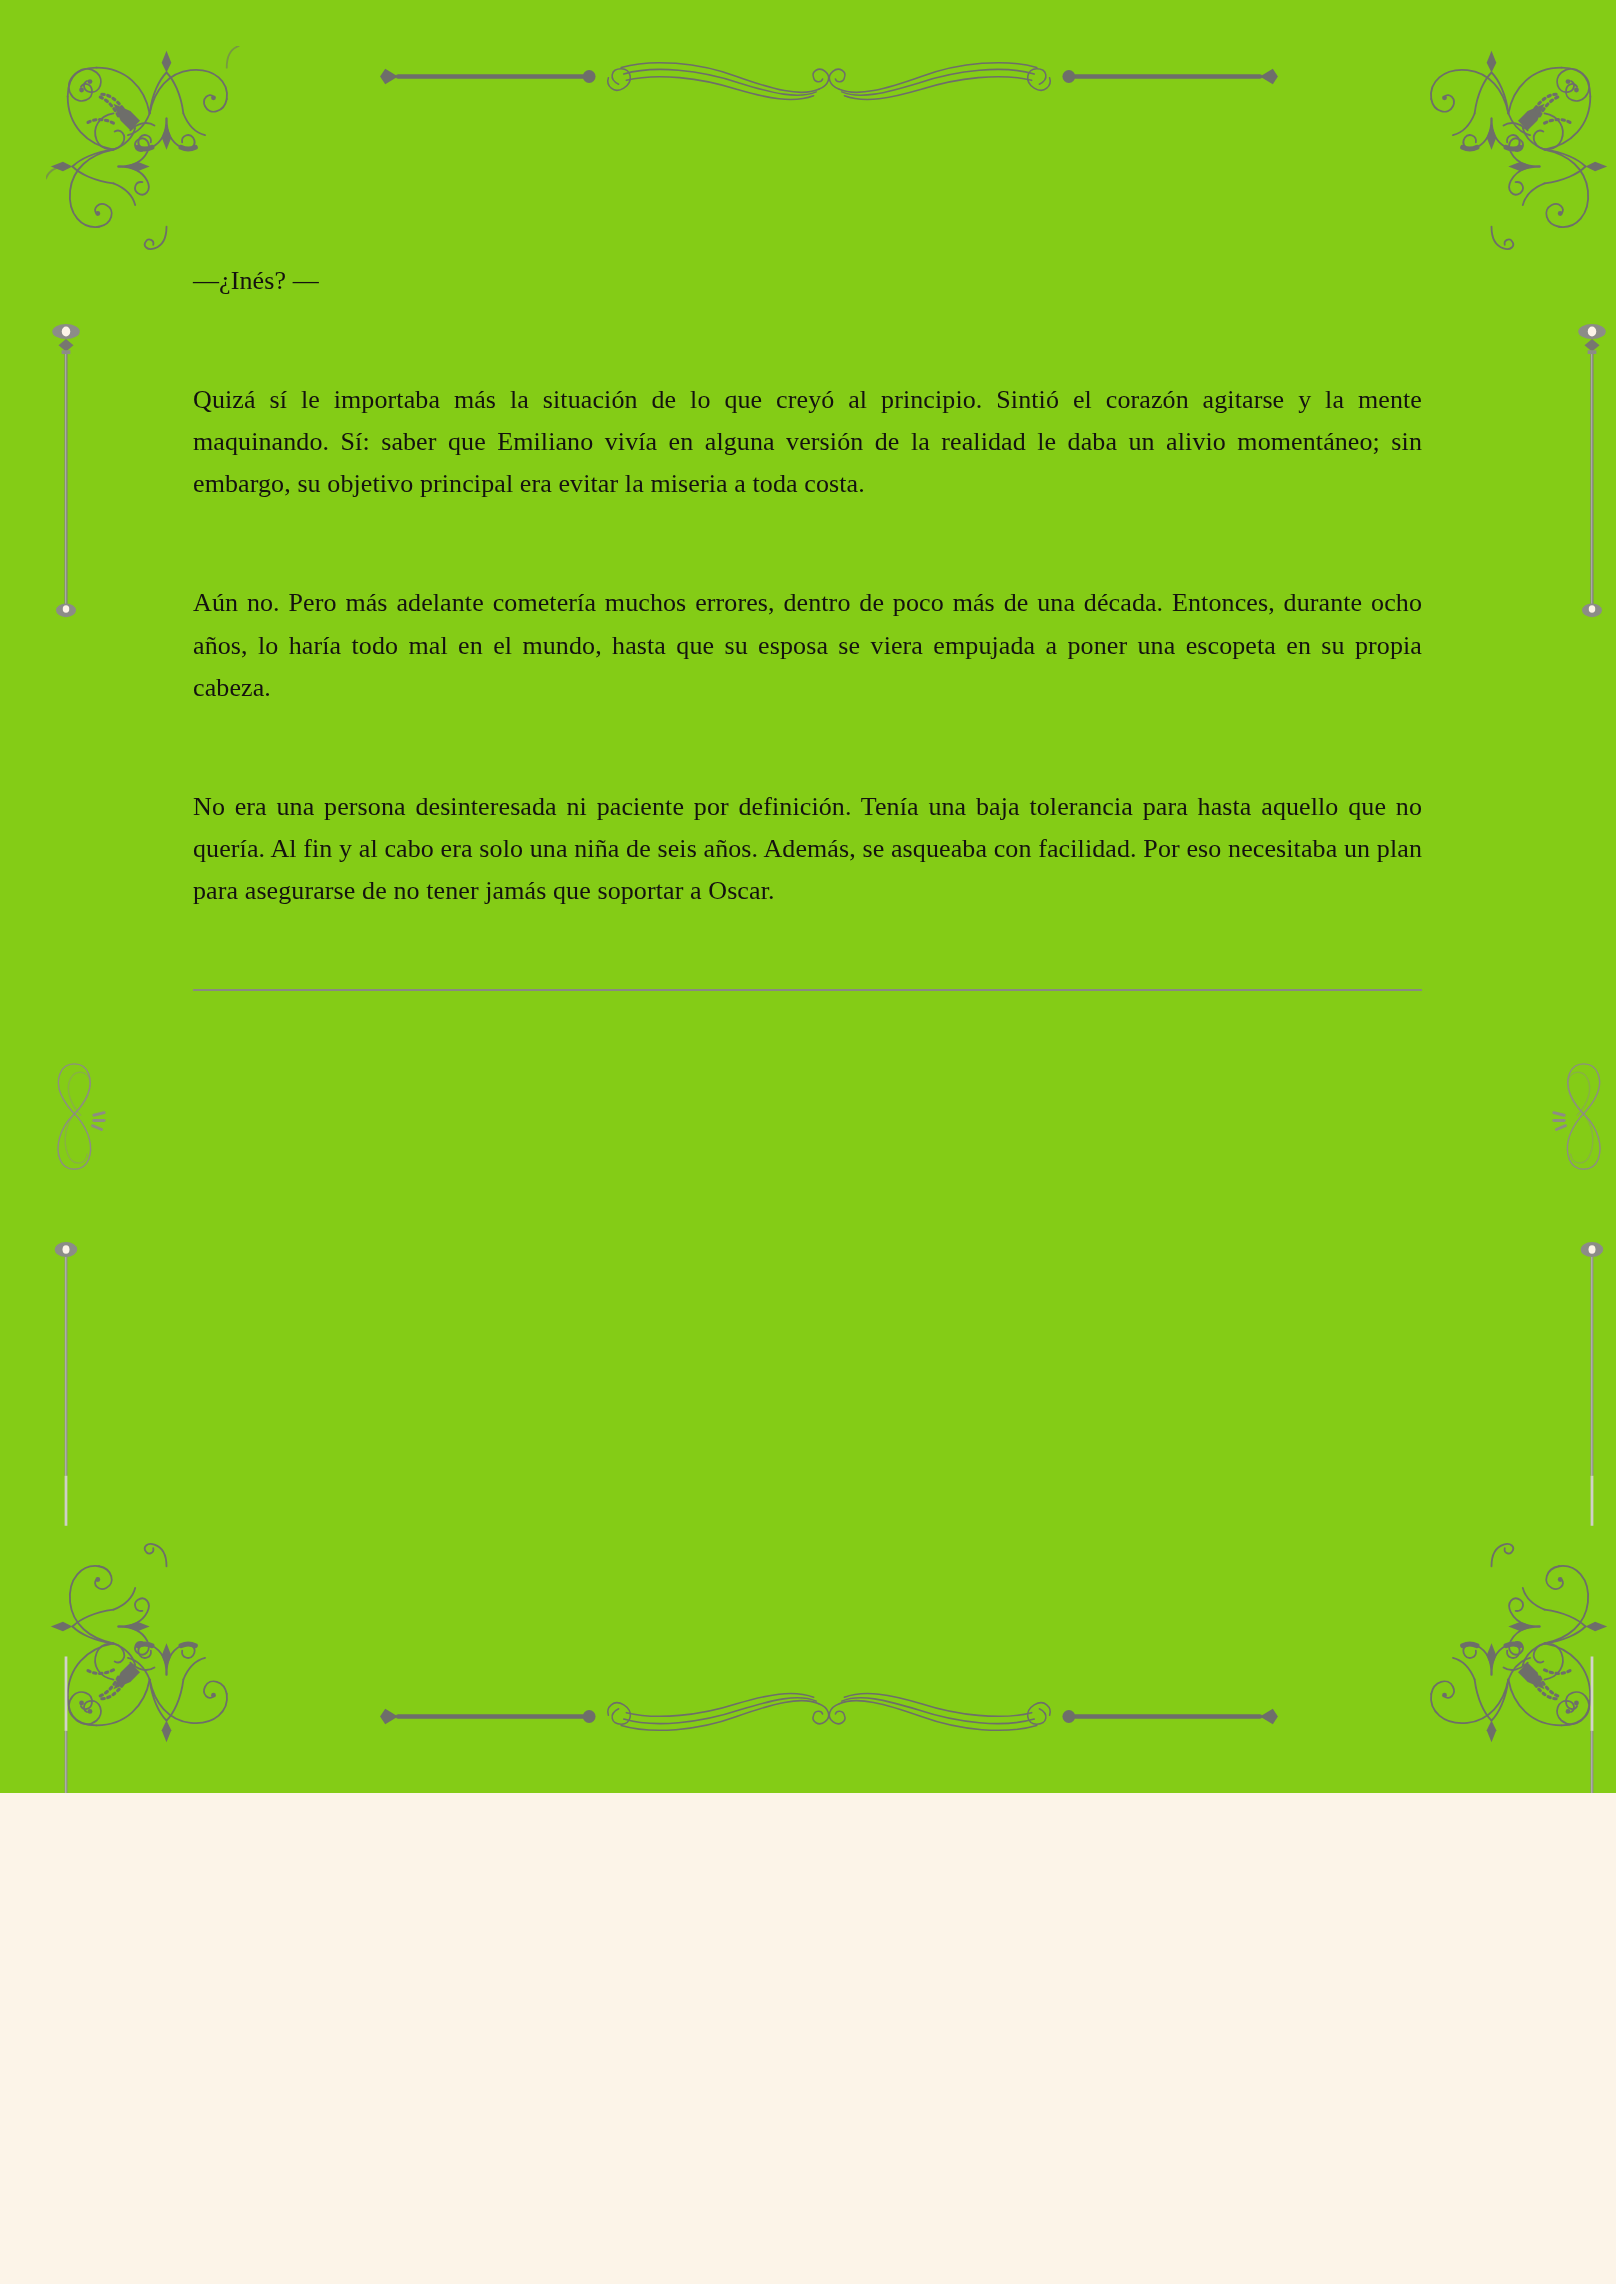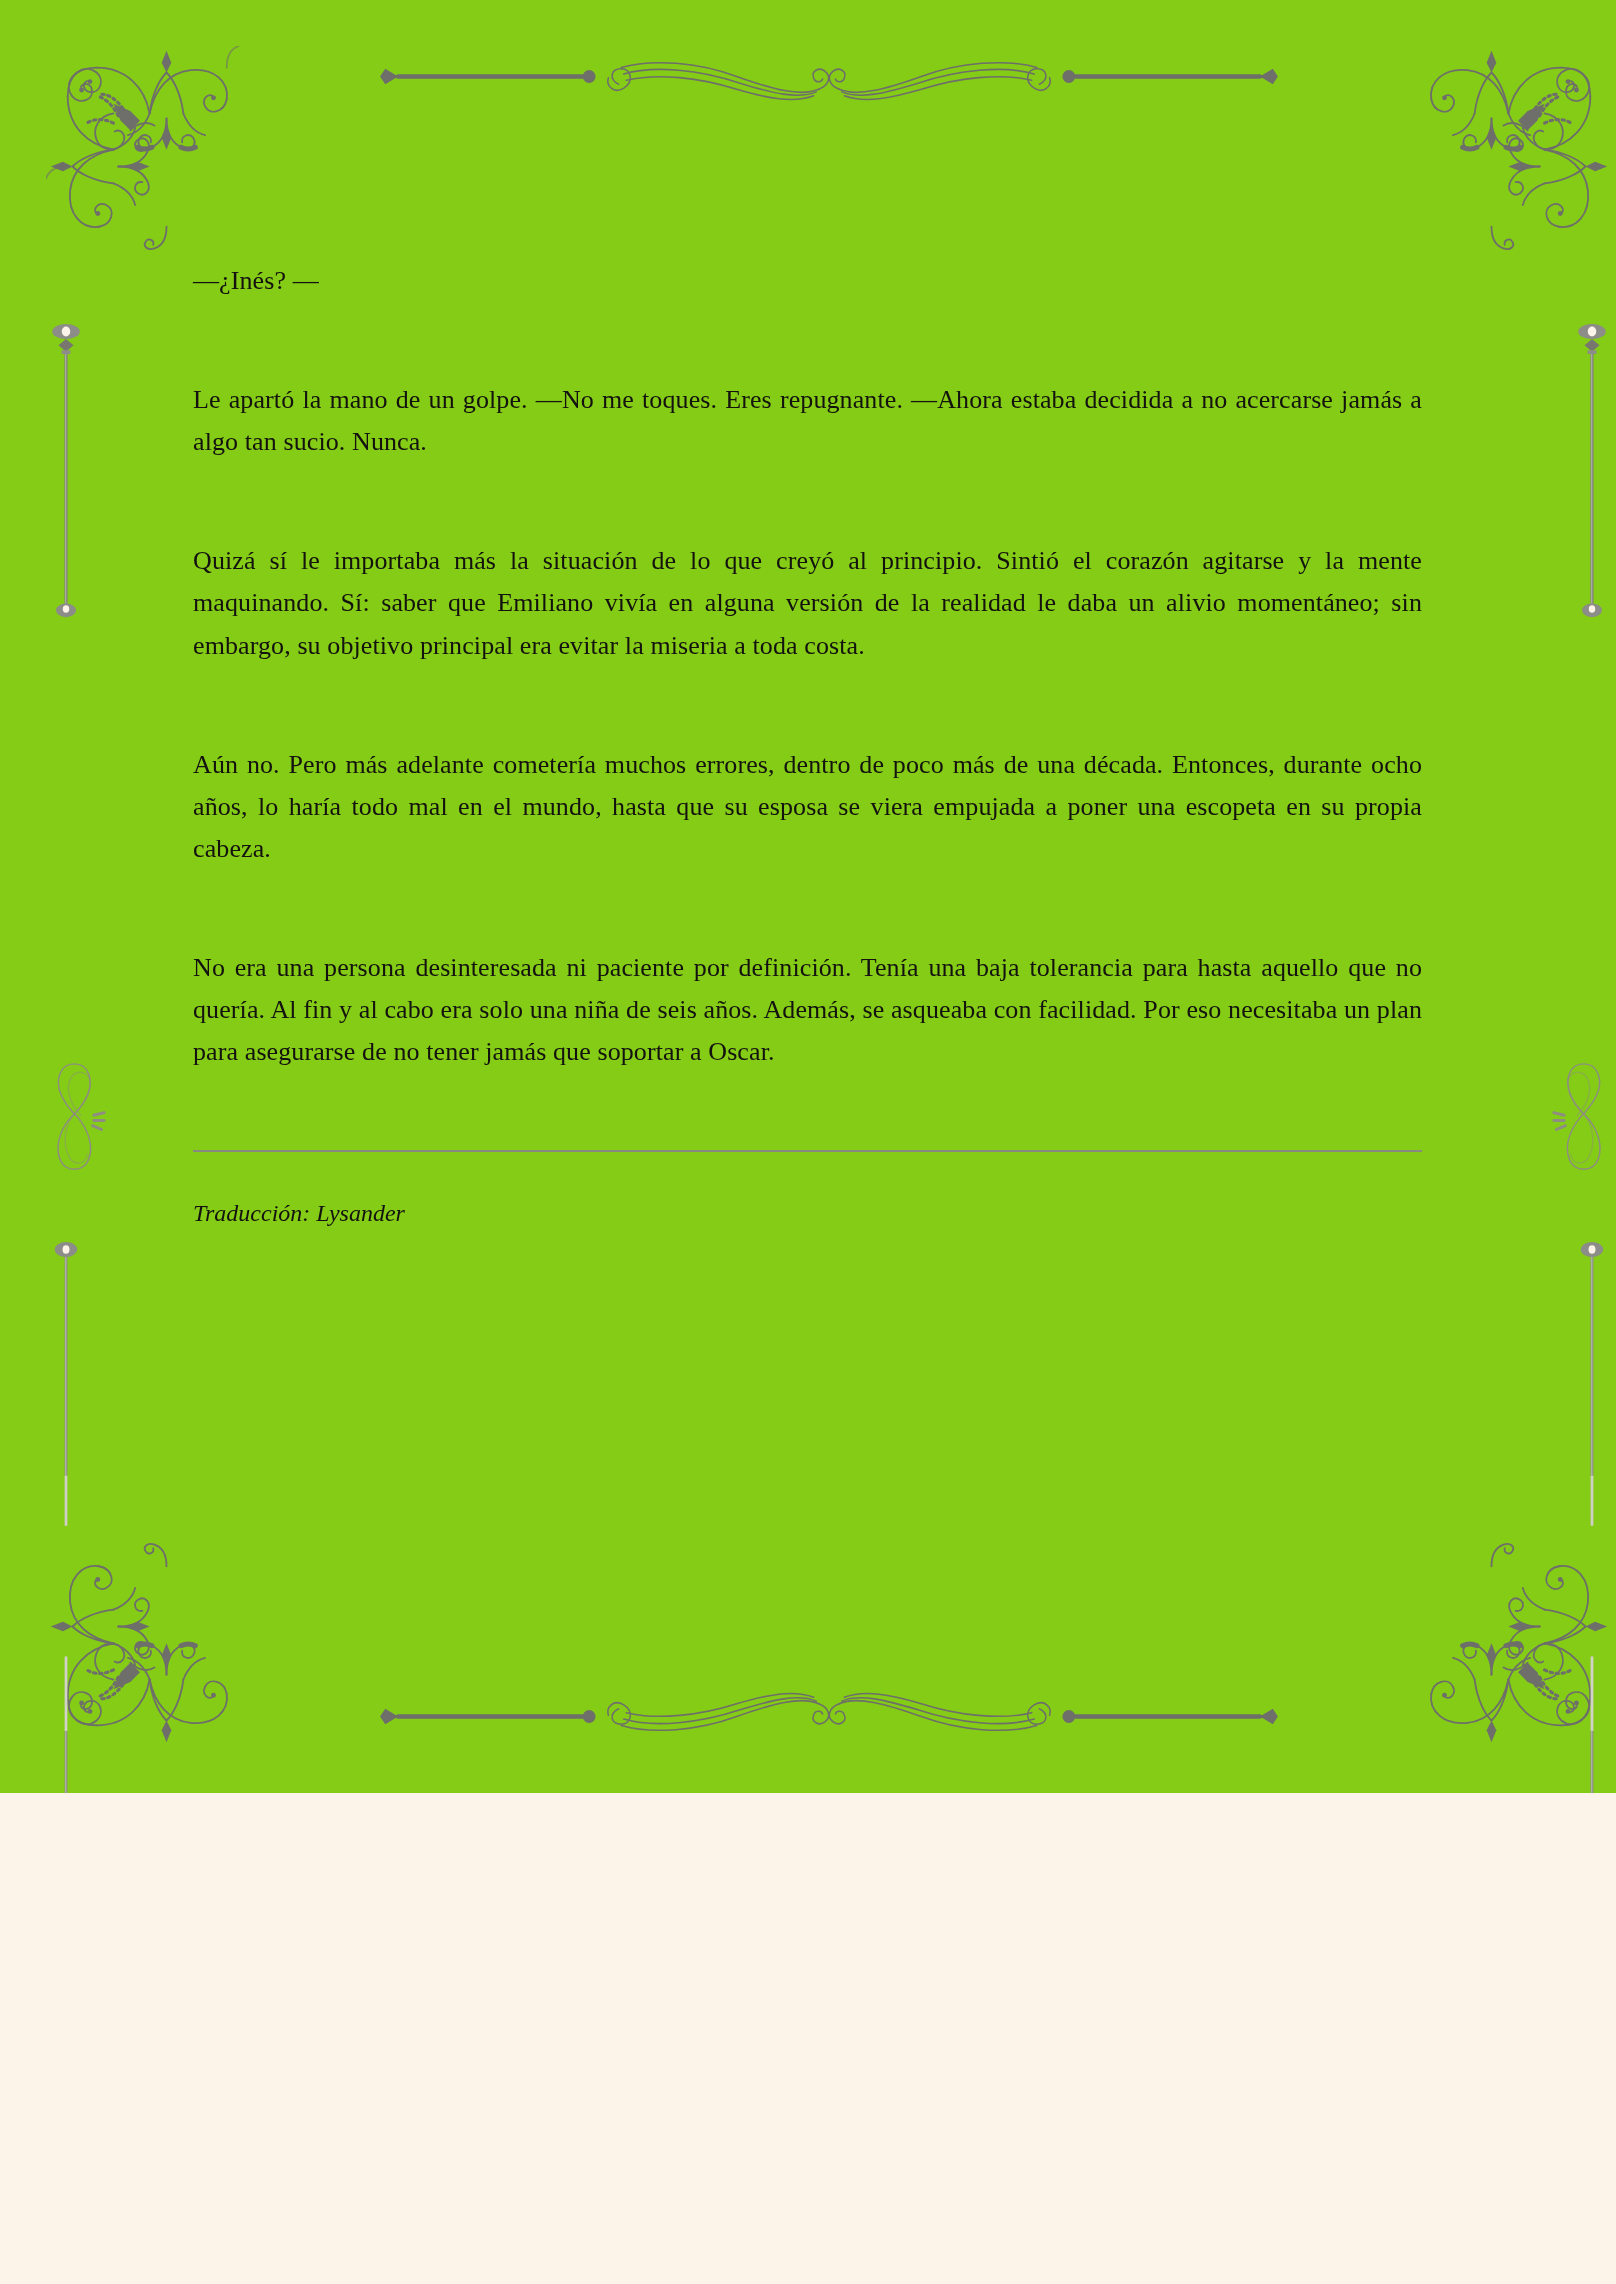--- a/index.html
+++ b/index.html
@@ -407,22 +407,20 @@
       <rect x="11.5" y="62" width="0.7" height="130" fill="#c3c3bc"></rect>
       <rect x="8.5" y="190" width="7" height="3" fill="#8c8c88"></rect>
       <path d="M12 193 L18 198 L12 203 L6 198 Z" fill="#77776f"></path>
       <ellipse cx="12" cy="209" rx="11" ry="6.5" fill="#8c8c88"></ellipse>
       <ellipse cx="12" cy="208" rx="3.4" ry="4" fill="#fcf4e8"></ellipse>
     </svg>
   </div>
 
   <div class="content">
     <p class="para nojust">—¿Inés? —</p>
-    <p class="para">Le apartó la mano de un golpe. —No me toques. Eres repugnante. —Ahora estaba decidida a no acercarse jamás a algo tan sucio. Nunca.</p>
     <p class="para">Quizá sí le importaba más la situación de lo que creyó al principio. Sintió el corazón agitarse y la mente maquinando. Sí: saber que Emiliano vivía en alguna versión de la realidad le daba un alivio momentáneo; sin embargo, su objetivo principal era evitar la miseria a toda costa.</p>
     <p class="para">Aún no. Pero más adelante cometería muchos errores, dentro de poco más de una década. Entonces, durante ocho años, lo haría todo mal en el mundo, hasta que su esposa se viera empujada a poner una escopeta en su propia cabeza.</p>
     <p class="para">No era una persona desinteresada ni paciente por definición. Tenía una baja tolerancia para hasta aquello que no quería. Al fin y al cabo era solo una niña de seis años. Además, se asqueaba con facilidad. Por eso necesitaba un plan para asegurarse de no tener jamás que soportar a Oscar.</p>
     <hr class="rule">
-    <p class="credit">Traducción: Lysander</p>
   </div>
 
 </div>
 
 
 </body></html>

